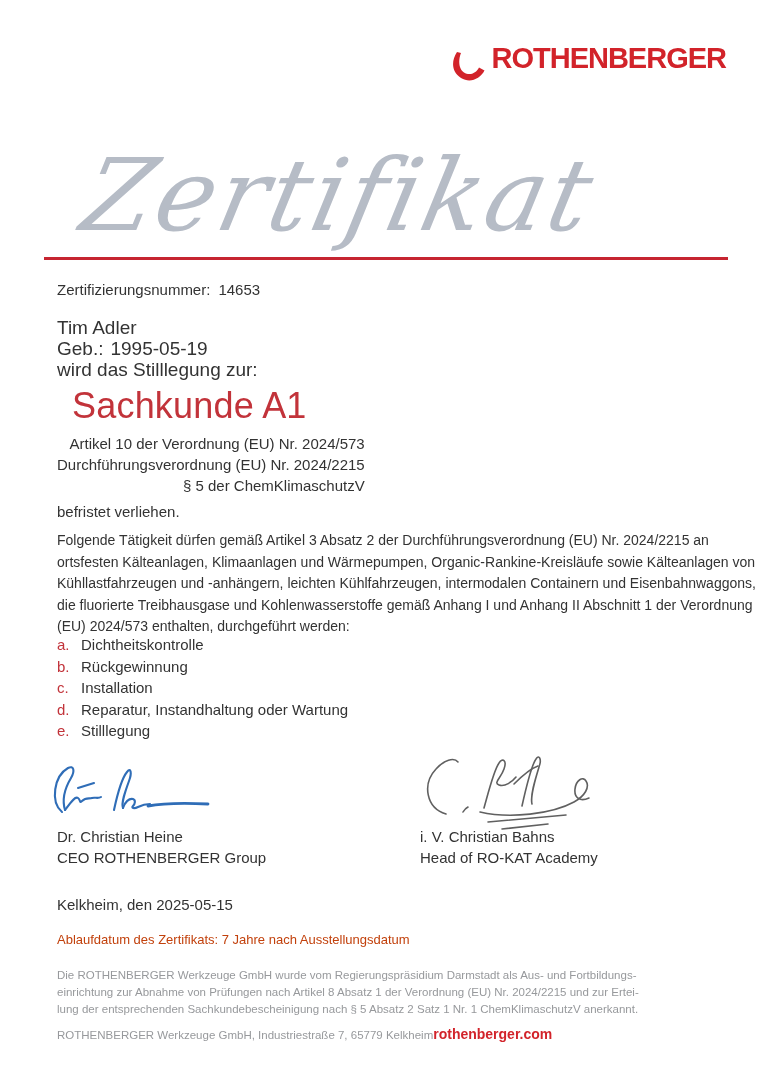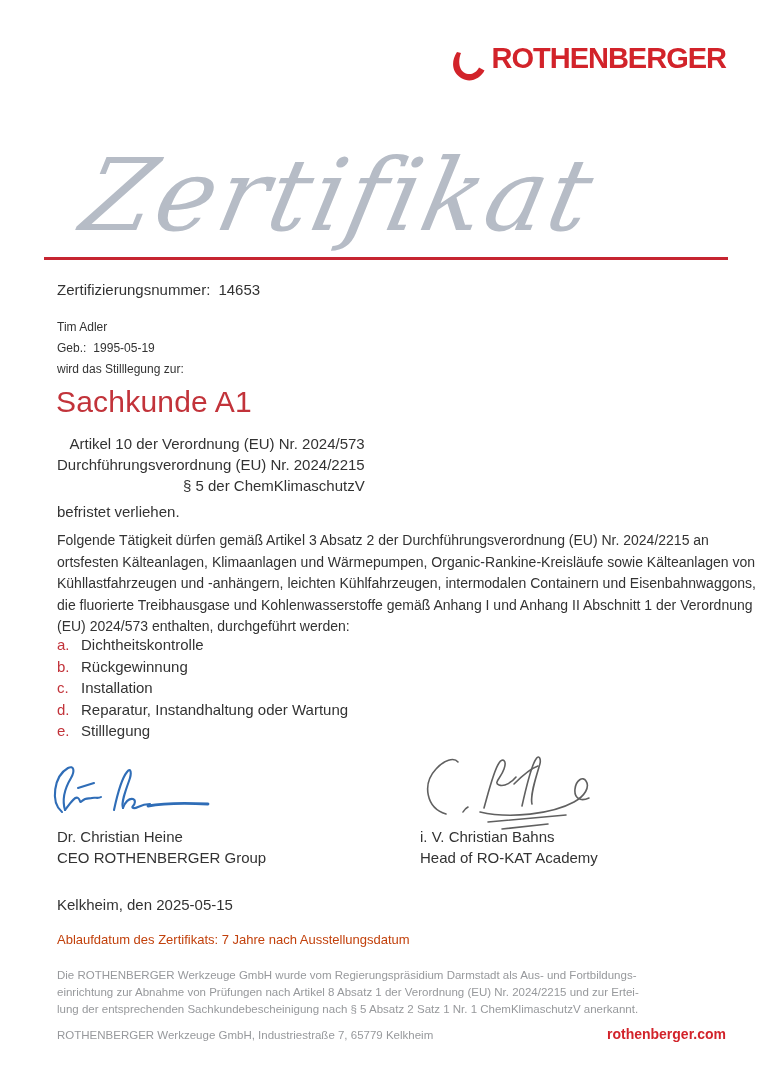--- a/index.html
+++ b/index.html
@@ -27,26 +27,26 @@
     color:#B6BCC6; letter-spacing:3px;
     transform:skewX(-12deg);
     white-space:nowrap;
   }
   .red-rule { position:absolute; top:257px; left:44px; width:684px; height:3px; background:#C62531; }
 
   
   .certnum { position:absolute; top:281px; left:57px; font-size:15px; }
   .certnum .val { margin-left:8px; }
 
-  .holder { position:absolute; top:317px; left:57px; font-size:12px; line-height:21px; }
+  .holder { position:absolute; top:317px; left:57px; font-size:19px; line-height:21px; }
   .holder .geb-val { margin-left:7px; }
 
   .qualification {
-    position:absolute; top:385px; left:56px;
-    font-size:30px; color:#C2333A; letter-spacing:0.2px;
+    position:absolute; top:385px; left:72px;
+    font-size:36px; color:#C2333A; letter-spacing:0.2px;
   }
 
   .legal { position:absolute; top:433px; left:57px; font-size:15px; line-height:21px;text-align:right; }
   .grant { position:absolute; top:503px; left:57px; font-size:15px; }
 
   .para {
     position:absolute; top:530px; left:57px; width:700px;
     font-size:14px; line-height:21.5px; white-space:pre-line;
   }
 
@@ -64,21 +64,21 @@
   .place-date { position:absolute; top:896px; left:57px; font-size:15px; }
   .expiry     { position:absolute; top:932px; left:57px; font-size:13px; color:#c2410c; }
 
   
   .accreditation {
     position:absolute; top:967px; left:57px; width:680px;
     font-size:11.5px; line-height:17px; color:#97999C; white-space:pre-line;
   }
   .bottom-row {
     position:absolute; top:1026px; left:57px; right:42px;
-    display:flex; justify-content:space-between; align-items:baseline;
+    display:flex; align-items:baseline;
   }
   .address { font-size:11.5px; color:#97999C; }
   .website { font-size:14px; font-weight:700; color:#D2232A; }
 </style>
 </head>
 <body>
 
 <div class="page">
 
   <div class="logo">

